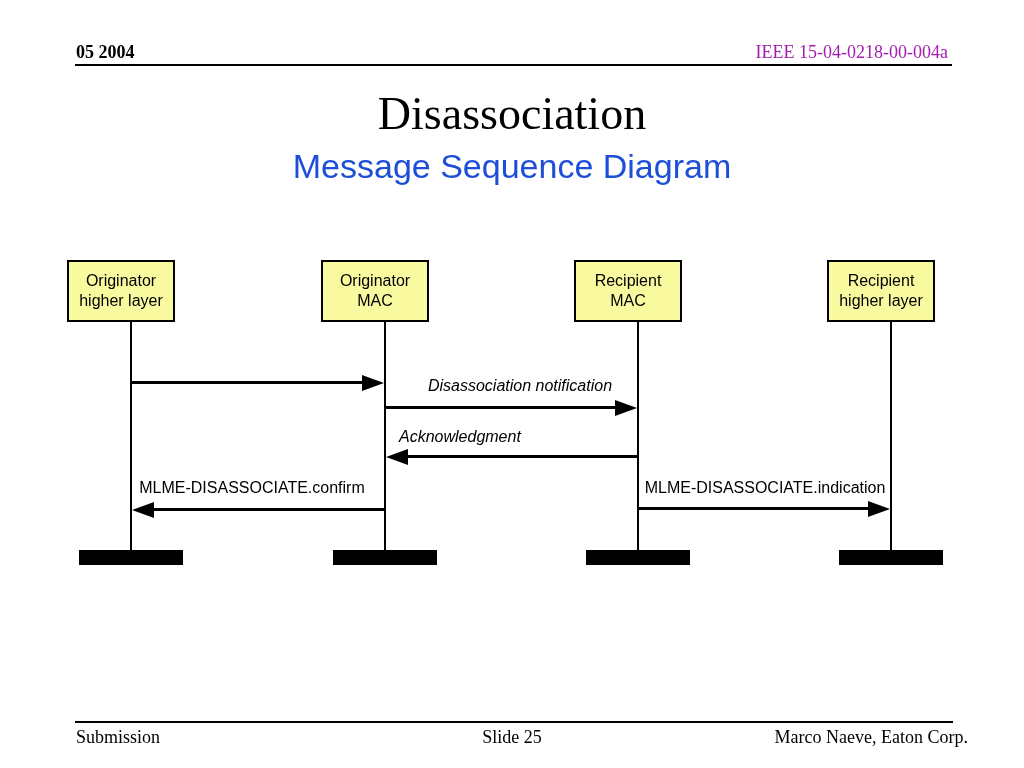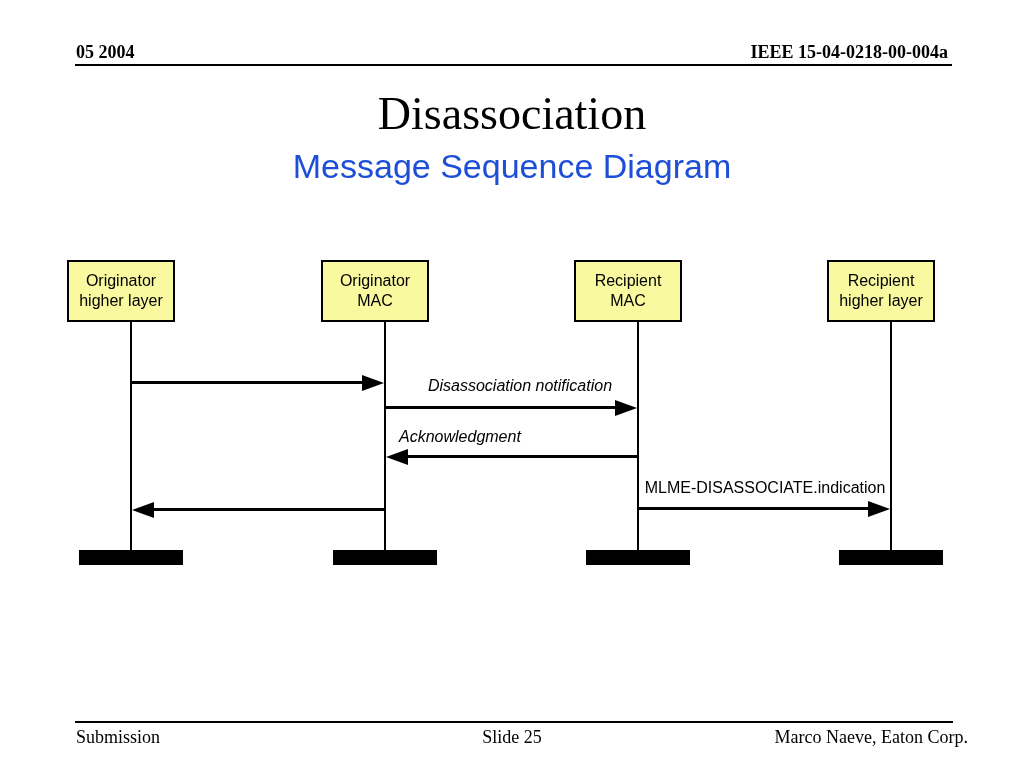--- a/index.html
+++ b/index.html
@@ -13,21 +13,21 @@
   }
   
   .hdr-left {
     position: absolute; left: 76px; top: 42px;
     font-family: "Liberation Serif", serif;
     font-weight: bold; font-size: 18px; color: #000;
   }
   .hdr-right {
     position: absolute; right: 76px; top: 42px;
     font-family: "Liberation Serif", serif;
-    font-weight: bold; font-size: 18px; color: #000000;
+    font-weight: normal; font-size: 18px; color: #a21caf;
   }
   .hdr-rule {
     position: absolute; left: 75px; top: 64px;
     width: 877px; height: 2px; background: #000;
   }
   
   .title {
     position: absolute; left: 0; top: 86px; width: 100%;
     text-align: center;
     font-family: "Liberation Serif", serif;
@@ -160,20 +160,21 @@
   <div class="head head-right m1-head"></div>
 
   <div class="mlabel italic m2-label">Disassociation notification</div>
   <div class="shaft m2-shaft"></div>
   <div class="head head-right m2-head"></div>
 
   <div class="mlabel italic m3-label">Acknowledgment</div>
   <div class="shaft m3-shaft"></div>
   <div class="head head-left m3-head"></div>
 
+  <div class="mlabel m4-label">MLME-DISASSOCIATE.confirm</div>
   <div class="shaft m4-shaft"></div>
   <div class="head head-left m4-head"></div>
 
   <div class="mlabel m5-label">MLME-DISASSOCIATE.indication</div>
   <div class="shaft m5-shaft"></div>
   <div class="head head-right m5-head"></div>
 
   <div class="ftr-rule"></div>
   <div class="ftr-left">Submission</div>
   <div class="ftr-center">Slide 25</div>

